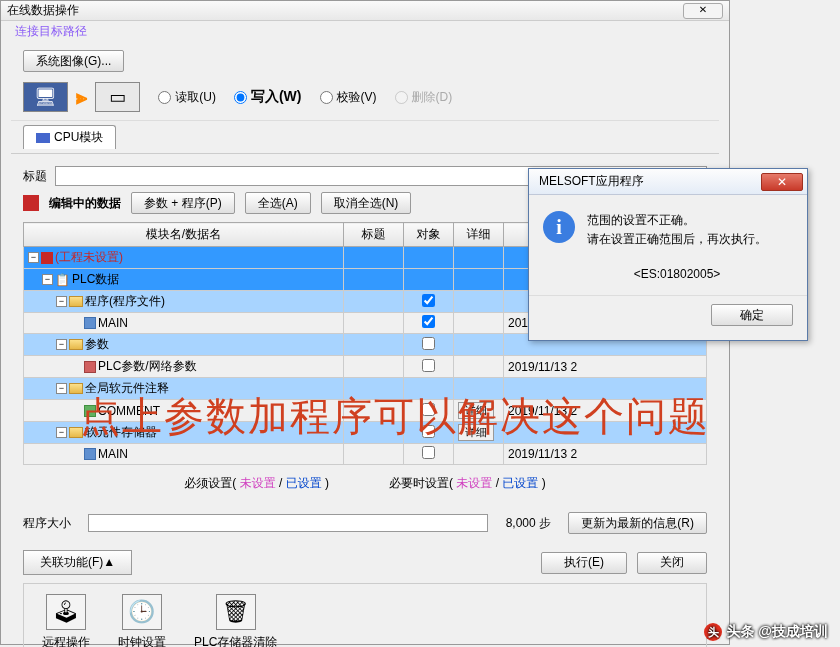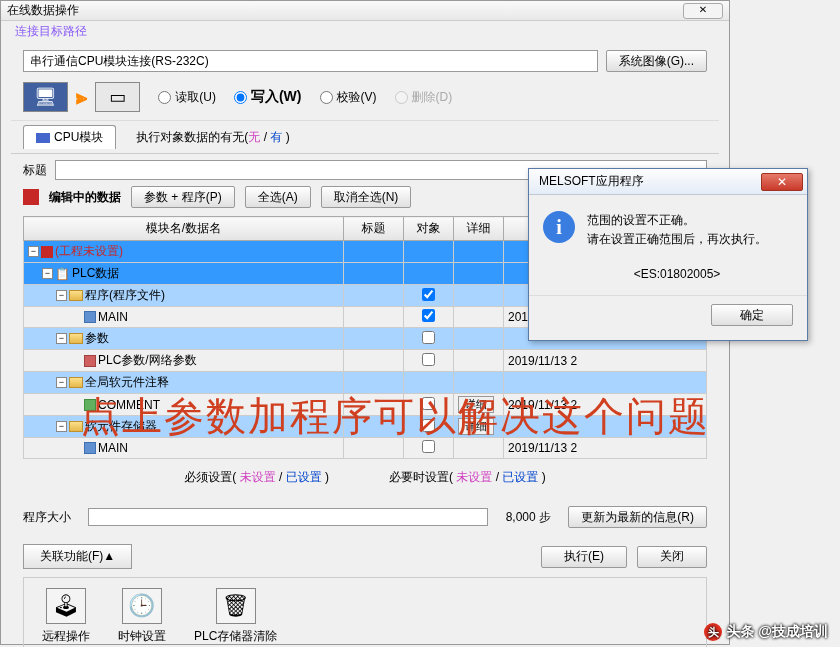--- a/index.html
+++ b/index.html
@@ -79,21 +79,20 @@
 
 <div class="window">
   <div class="titlebar">
     <span>在线数据操作</span>
     <span class="close">✕</span>
   </div>
 
   <div class="section-label">连接目标路径</div>
   <div class="section" style="border:none;">
     <div class="path-row">
-      <input class="path-input" readonly="" value="串行通信CPU模块连接(RS-232C)" style="">
       <button class="btn">系统图像(G)...</button>
     </div>
 
     <div class="toolbar">
       <div class="tool-icon" style="background:#4060a0;color:#fff">🖥</div>
       <div class="tool-arrows">⫸</div>
       <div class="tool-icon" style="background:#e8e8e8">▭</div>
       <div class="radio-group" style="margin-left:10px">
         <div class="radio-item">
             <input type="radio" style="">
@@ -112,26 +111,23 @@
             <label>删除(D)</label>
           </div>
       </div>
     </div>
 
     <div class="tab-row">
       <div class="tab">
         <span class="tab-icon"></span>
         <span>CPU模块</span>
       </div>
-      <div class="status-text">
-        <span>执行对象数据的有无(</span><span class="none">无</span><span> /   </span><span class="yes">有</span><span>  )</span>
-      </div>
-    </div>
-
-    <div class="inner" style="border-top:1px solid #ccc; padding-top:0">
+    </div>
+
+    <div class="inner" style="border-top:1px solid #ccc; padding-top:6px">
       <div class="title-row">
         <span>标题</span>
         <div class="title-input"></div>
       </div>
 
       <div class="edit-row">
         <span class="red-square"></span>
         <span>编辑中的数据</span>
         <button class="btn">参数 + 程序(P)</button>
         <button class="btn">全选(A)</button>

